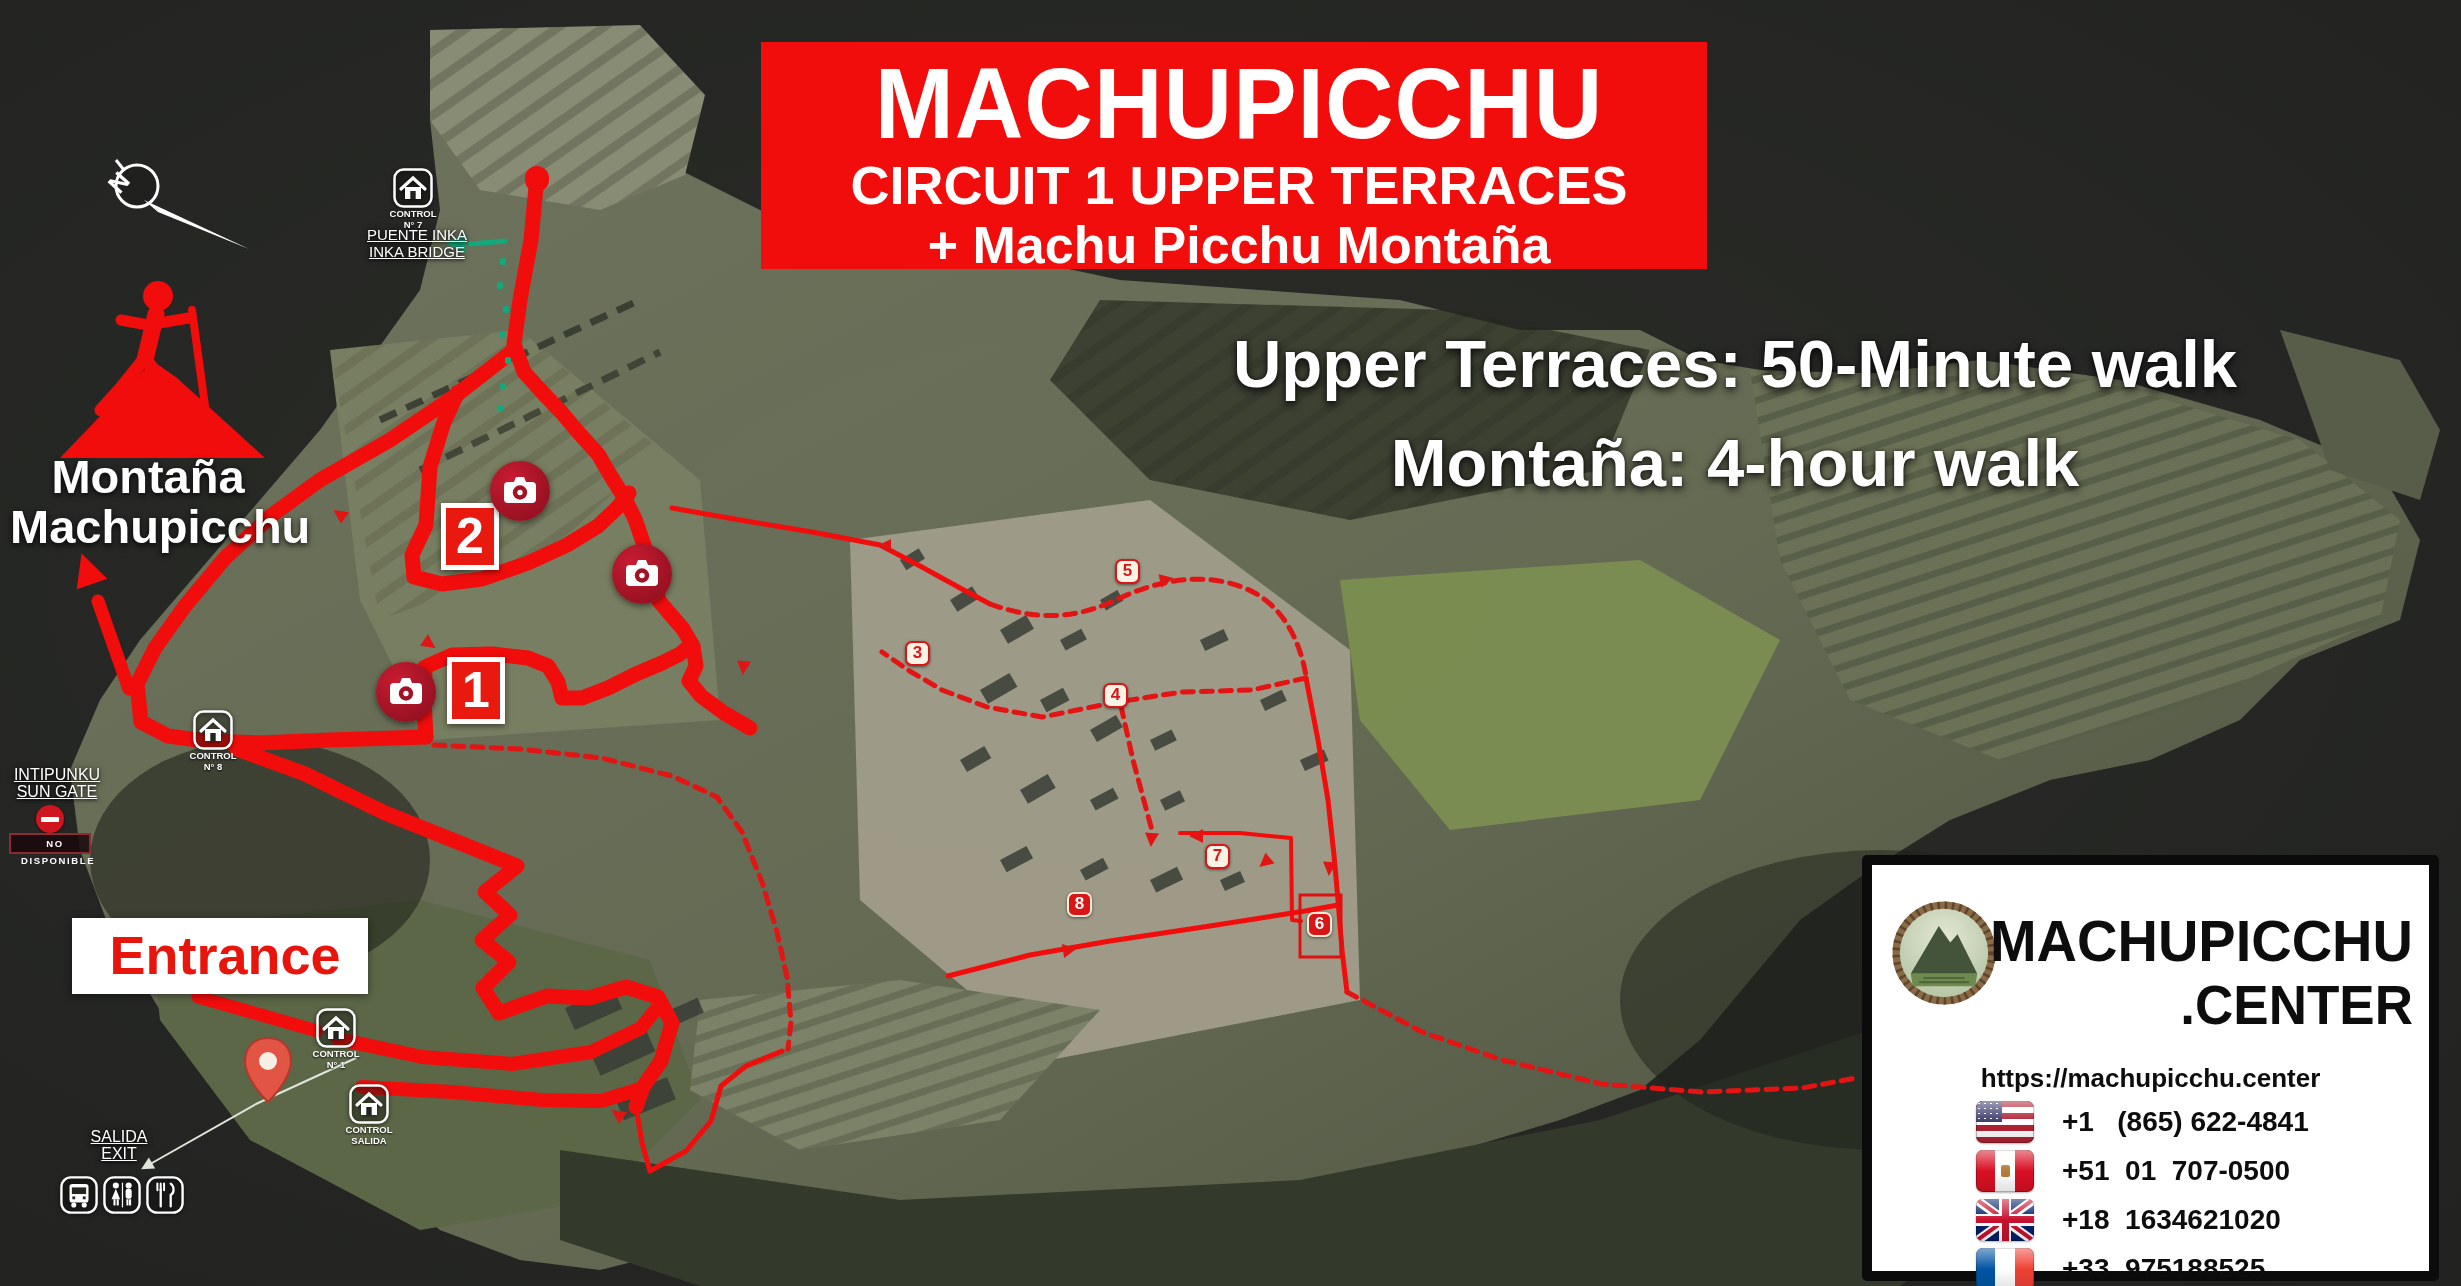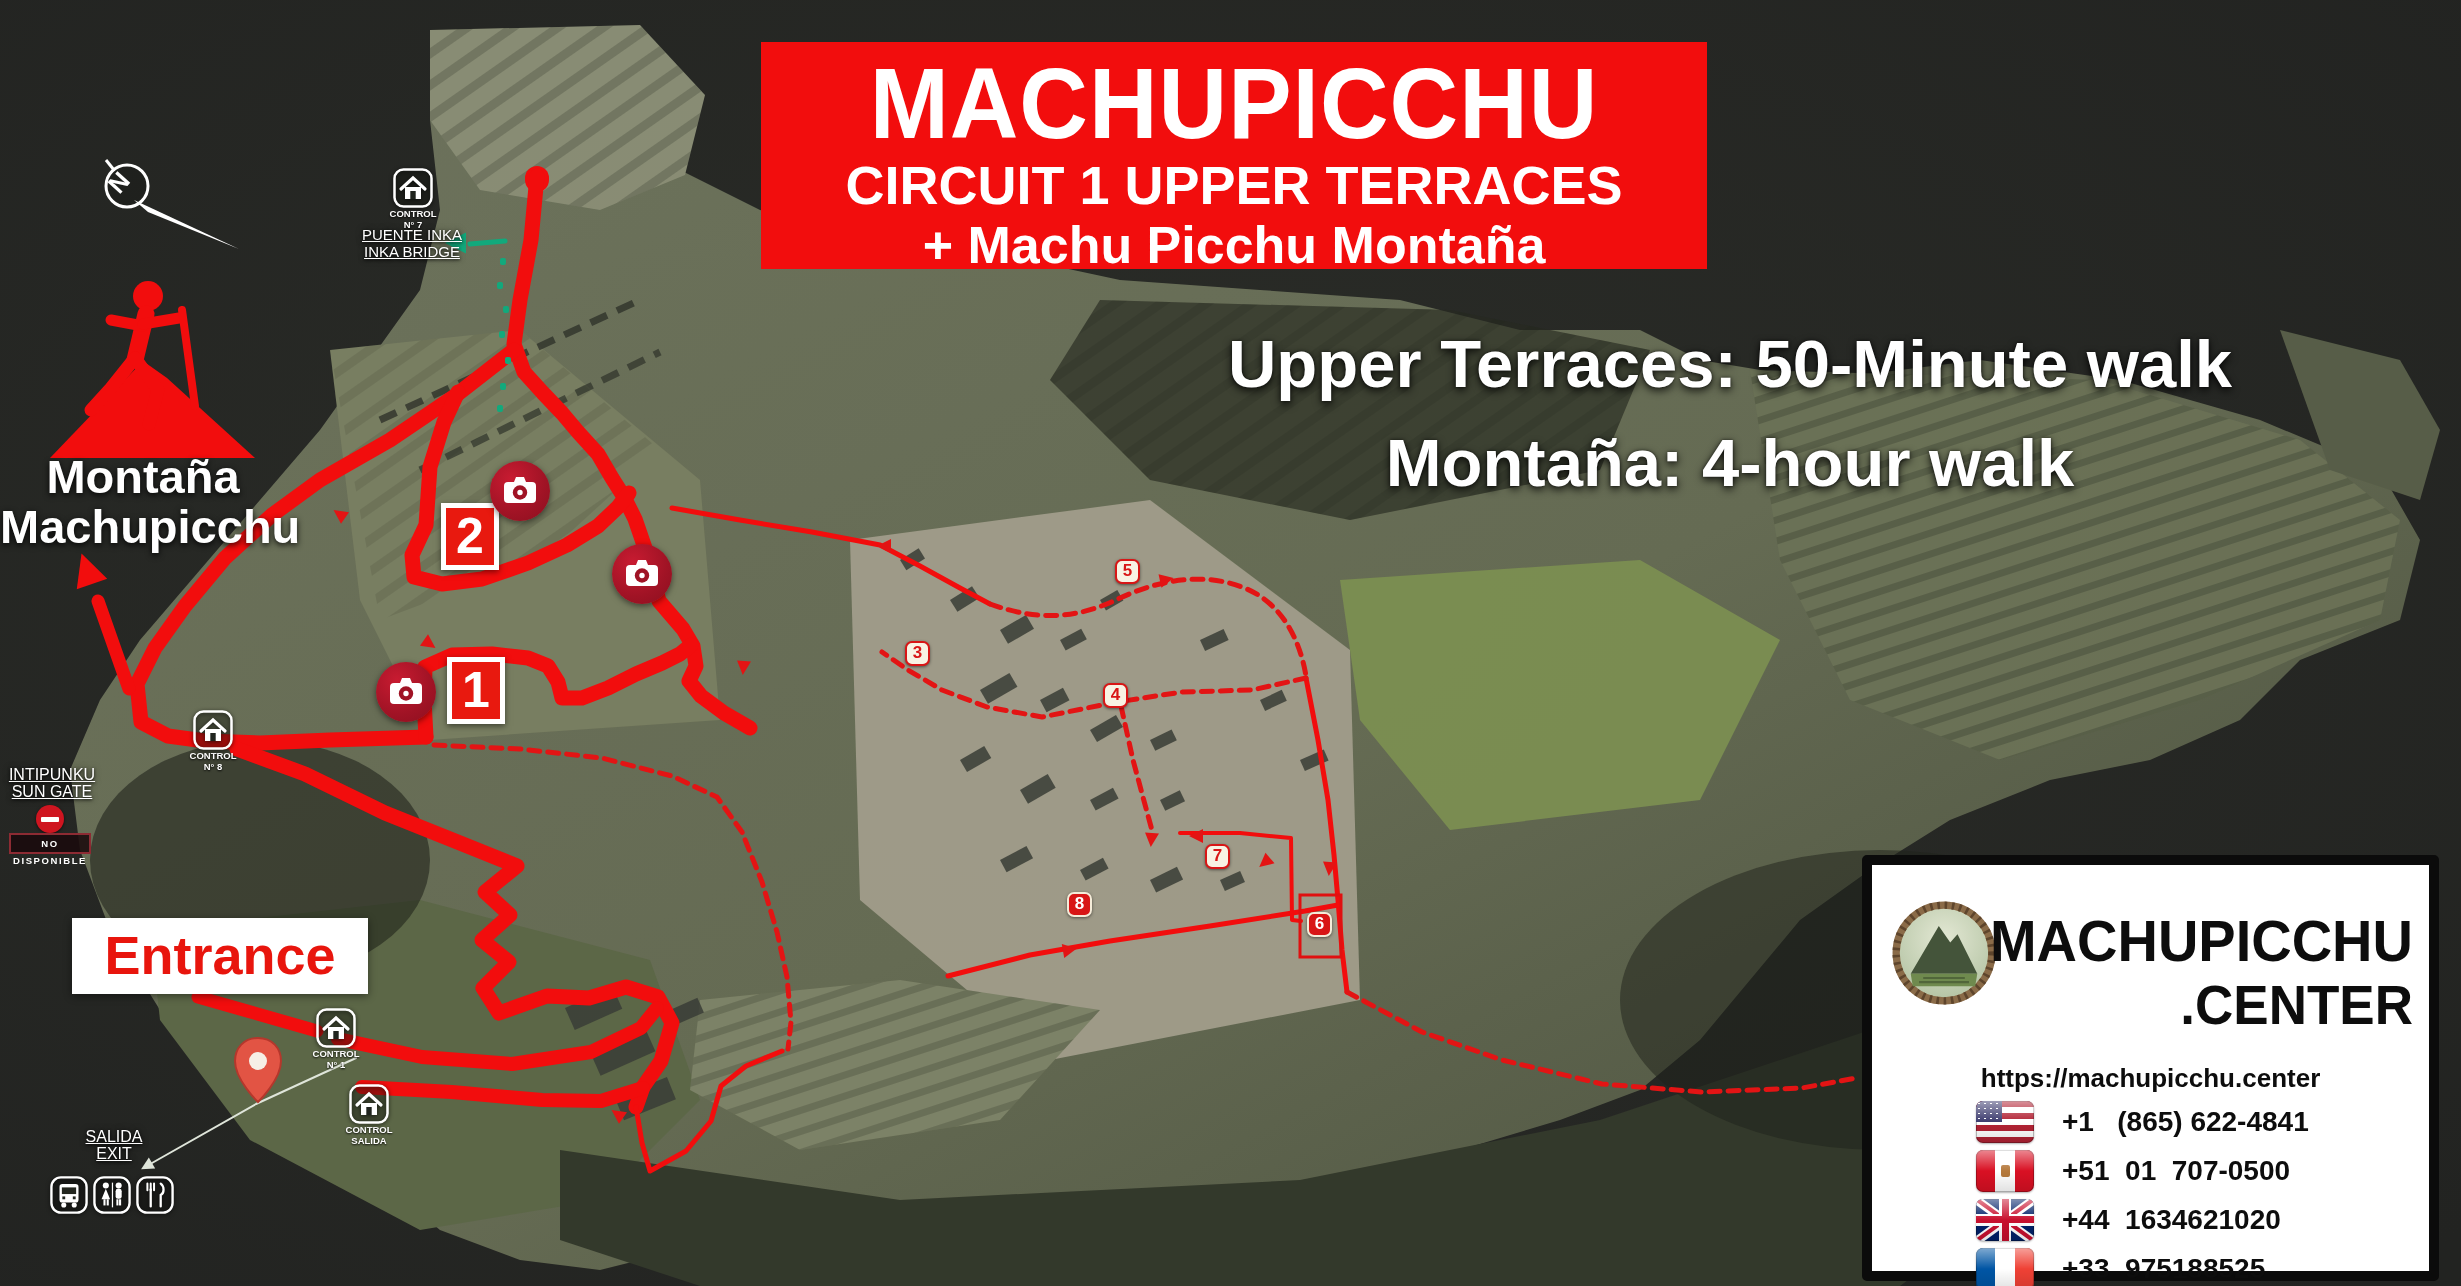--- a/index.html
+++ b/index.html
@@ -3,21 +3,21 @@
 <meta charset="utf-8">
 <style>
   html,body{margin:0;padding:0;background:#161815;}
   .stage{position:relative;width:2461px;height:1286px;overflow:hidden;background:#262725;
          font-family:"Liberation Sans",sans-serif;}
   .stage *{box-sizing:border-box;}
   svg{display:block;}
   #map-svg{position:absolute;left:0;top:0;}
 
   
-  .abs{position:absolute;}
+  .abs{position:absolute;padding-left:10px;}
   .banner{left:761px;top:42px;width:946px;height:227px;background:#f20d0d;color:#fff;
           text-align:center;padding-top:10px;}
   .banner .t1{font-size:95px;font-weight:bold;letter-spacing:1px;line-height:102px;transform:scaleY(1.06);}
   .banner .t2{font-size:54px;font-weight:bold;line-height:62px;}
   .banner .t3{font-size:52px;font-weight:bold;line-height:58px;}
   .walk{left:1010px;top:314px;width:1440px;text-align:center;color:#fff;font-weight:bold;
         font-size:67px;line-height:99px;text-shadow:0 3px 9px rgba(0,0,0,.85),0 0 3px rgba(0,0,0,.6);}
   .montana-label{left:0;top:452px;width:286px;text-align:center;color:#fff;font-weight:bold;
         font-size:47px;line-height:50px;text-shadow:0 2px 6px rgba(0,0,0,.9);}
   .maplabel{color:#fff;text-align:center;text-shadow:0 1px 3px rgba(0,0,0,.95),0 0 6px rgba(0,0,0,.55);text-decoration:underline;}
@@ -450,21 +450,21 @@
           <span class="flag gb">
             <i class="d a"></i>
             <i class="d b"></i>
             <i class="dr a"></i>
             <i class="dr b"></i>
             <i class="cv"></i>
             <i class="ch"></i>
             <i class="cvr"></i>
             <i class="chr"></i>
           </span>
-          <span class="num">+44  1634621020</span>
+          <span class="num">+18  1634621020</span>
         </div>
         <div class="prow">
           <span class="flag fr"><i></i></span>
           <span class="num">+33  975188525</span>
         </div>
       </div>
   </div>
 
 </div>
 

